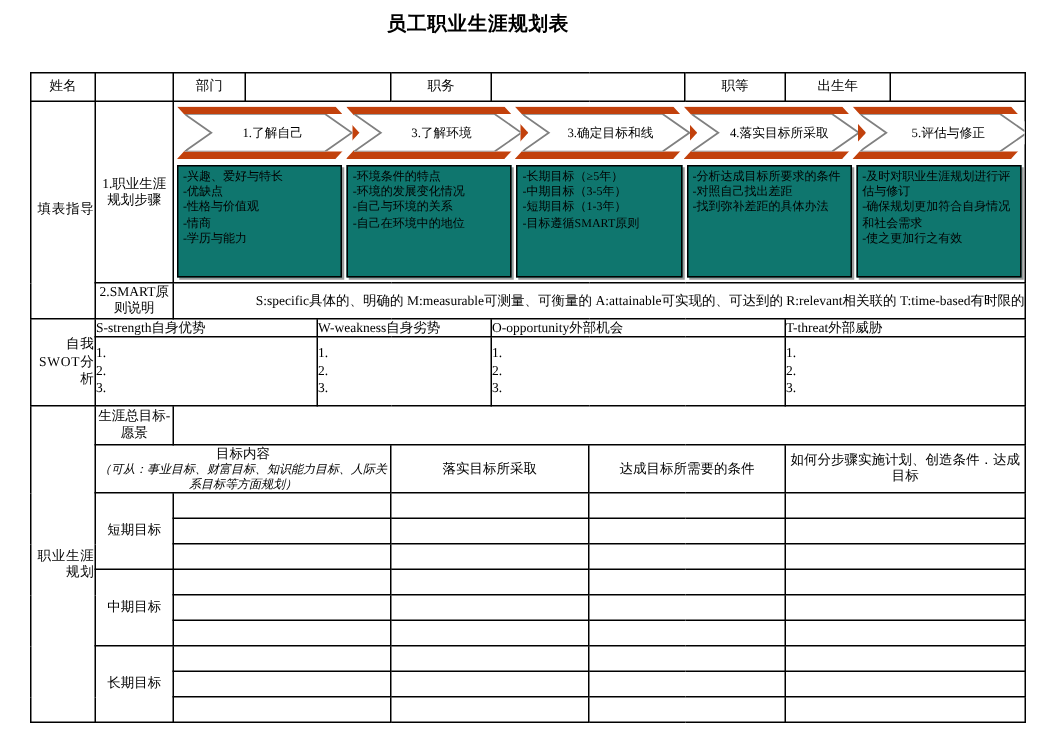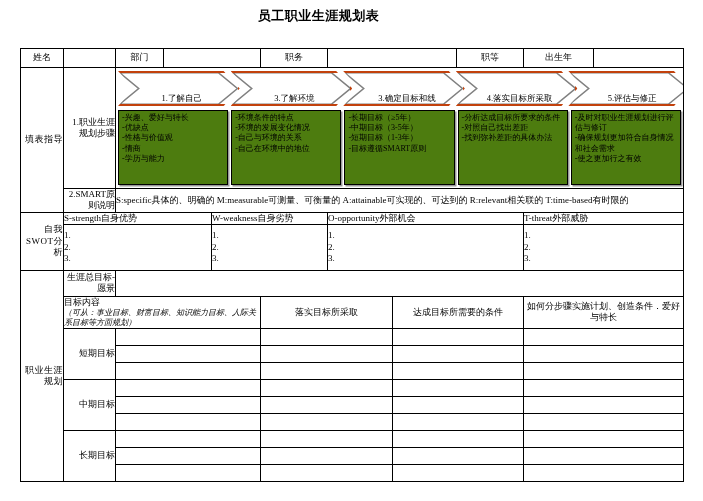--- a/index.html
+++ b/index.html
@@ -62,25 +62,25 @@
     padding: 3px 2px 0 2px;
     display: flex;
     gap: 0px;
   }
   .chev {
     position: relative;
     flex: 1 1 0;
     height: 35px;
     margin-right: -9px;
     background: #ffffff;
-    border: 2px solid #c2410c;
+    border: 5px solid #c2410c;
     clip-path: polygon(0 0, calc(100% - 16px) 0, 100% 50%, calc(100% - 16px) 100%, 0 100%, 16px 50%);
     -webkit-clip-path: polygon(0 0, calc(100% - 16px) 0, 100% 50%, calc(100% - 16px) 100%, 0 100%, 16px 50%);
     display: flex;
-    align-items: flex-end;
+    align-items: center;
     justify-content: center;
     box-shadow: 1px 1px 0 #999;
   }
   .chev-txt {
     position: relative;
     z-index: 2;
     font-size: 8.5px;
     text-align: center;
     line-height: 1.25;
     padding-left: 12px;
@@ -104,48 +104,48 @@
     height: 80px;
   }
   .bbox {
     flex: 1 1 0;
     border: 1px solid #000;
     box-shadow: 1.5px 1.5px 0 #9a9a9a;
     padding: 2px 2px 1px 3px;
     font-size: 8px;
     line-height: 1.28;
     overflow: hidden;
-    background: #4d7c0f;
+    background: #0f766e;
   }
   .bbox div { white-space: normal; }
 
   
   .smart-text {
     font-size: 8.5px;
     padding: 2px 3px;
     line-height: 1.3;
-    text-align: left;
+    text-align: right;
   }
 
   
   .swot-head {
     font-size: 9px;
     padding: 3px 2px;
   }
   .swot-body {
     font-size: 8.5px;
     padding: 2px 3px;
     line-height: 1.45;
     text-align: left;
     vertical-align: top;
   }
 
   
   .goal-head {
-    text-align: left;
+    text-align: center;
     font-size: 9px;
     padding: 2px 2px;
     line-height: 1.3;
   }
   .goal-head .sub {
     font-size: 8px;
     font-style: italic;
     font-family: Liberation Serif, serif;
   }
   .goal-col-head {
@@ -154,21 +154,21 @@
     padding: 2px 3px;
     line-height: 1.3;
   }
   .sect-label {
     text-align: right;
     font-size: 11px;
     line-height: 1.35;
     letter-spacing: 0.5px;
   }
   .small-label {
-    text-align: right;
+    text-align: center;
     font-size: 9px;
     line-height: 1.3;
     padding: 2px;
   }
 </style>
 </head>
 <body>
 
 <div id="page">
 
@@ -316,21 +316,21 @@
       <td colspan="9" class="blank"></td>
     </tr>
 
     <tr>
       <td colspan="4" class="goal-head" style="height:30px">
         <div>目标内容</div>
         <div class="sub">（可从：事业目标、财富目标、知识能力目标、人际关系目标等方面规划）</div>
       </td>
       <td colspan="2" class="goal-col-head">落实目标所采取</td>
       <td colspan="2" class="goal-col-head">达成目标所需要的条件</td>
-      <td colspan="2" class="goal-col-head">如何分步骤实施计划、创造条件．爱好与特长</td>
+      <td colspan="2" class="goal-col-head">如何分步骤实施计划、创造条件．达成目标</td>
     </tr>
 
     <tr>
       <td rowspan="3" class="small-label">短期目标</td>
       <td colspan="3" class="blank" style="height:17px"></td>
       <td colspan="2" class="blank"></td>
       <td colspan="2" class="blank"></td>
       <td colspan="2" class="blank"></td>
     </tr>
     <tr>

